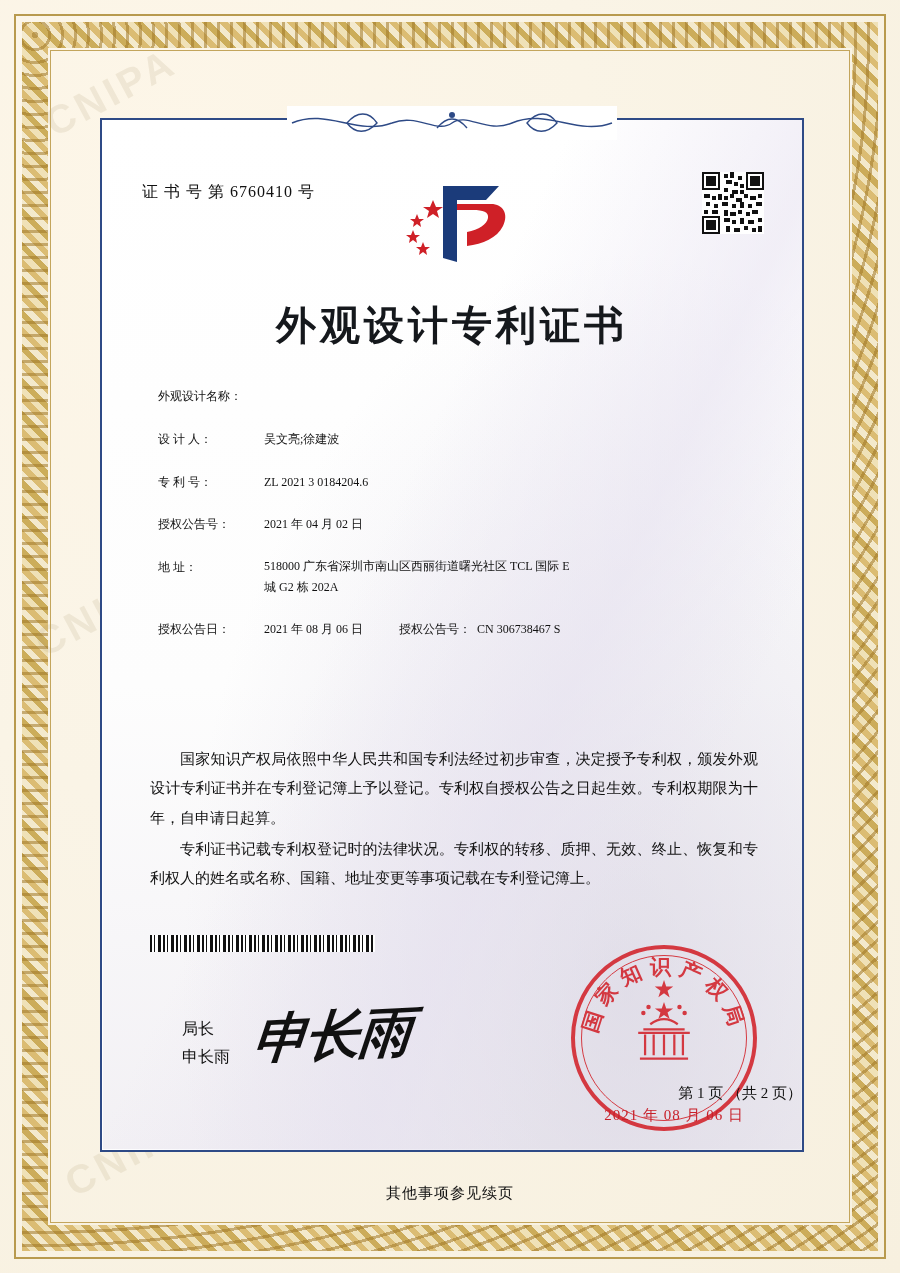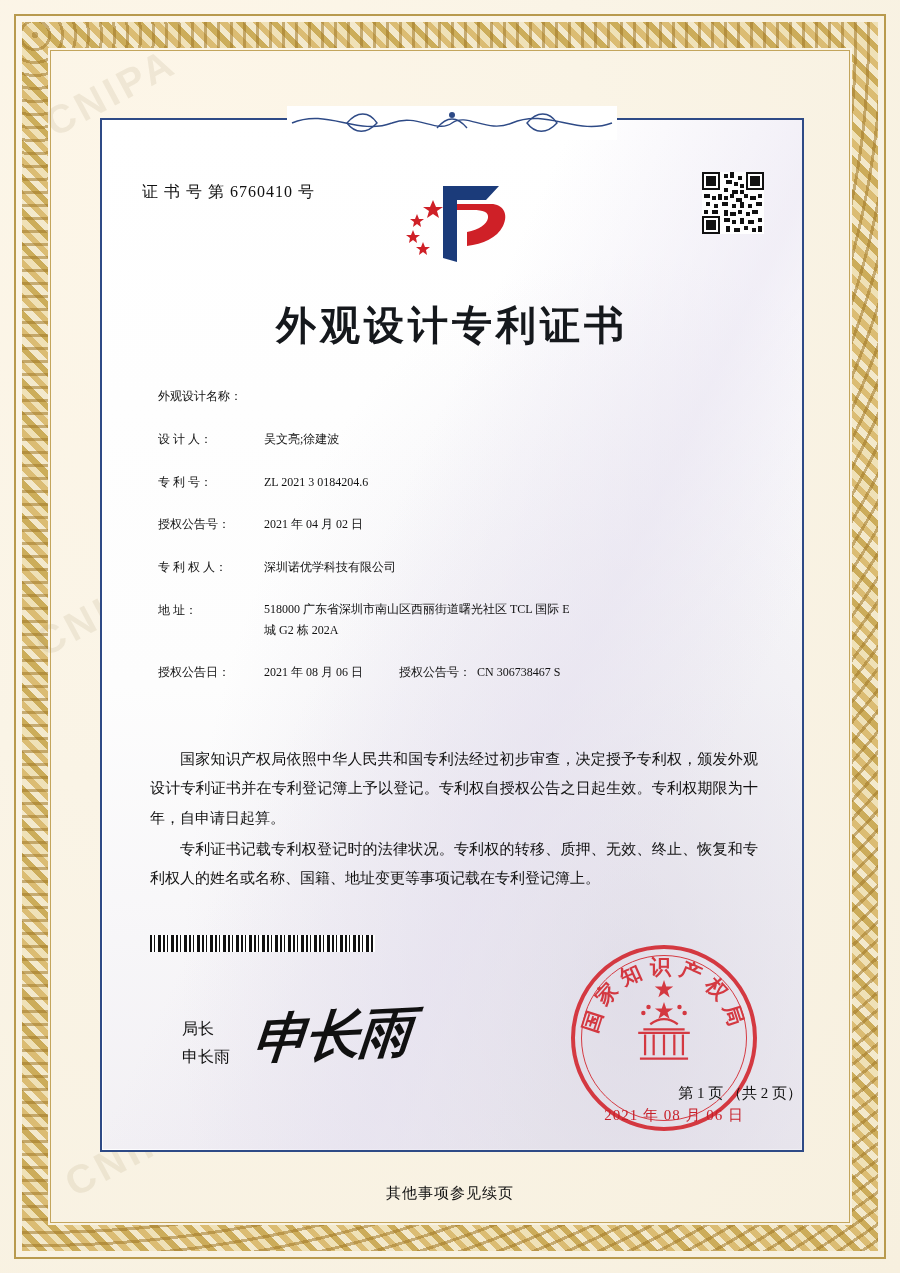--- a/index.html
+++ b/index.html
@@ -318,24 +318,20 @@
       <div class="row">
         <div class="lbl">专  利  号：</div>
         <div class="val">ZL 2021 3 0184204.6</div>
       </div>
 
       <div class="row">
         <div class="lbl">授权公告号：</div>
         <div class="val">2021 年 04 月 02 日</div>
       </div>
 
-      <div class="row">
-        <div class="lbl">专 利 权 人：</div>
-        <div class="val">深圳诺优学科技有限公司</div>
-      </div>
 
       <div class="row addr">
         <div class="lbl">地      址：</div>
         <div class="val">
           <div>518000 广东省深圳市南山区西丽街道曙光社区 TCL 国际 E</div>
           <div>城 G2 栋 202A</div>
         </div>
       </div>
 
       <div class="row two">

